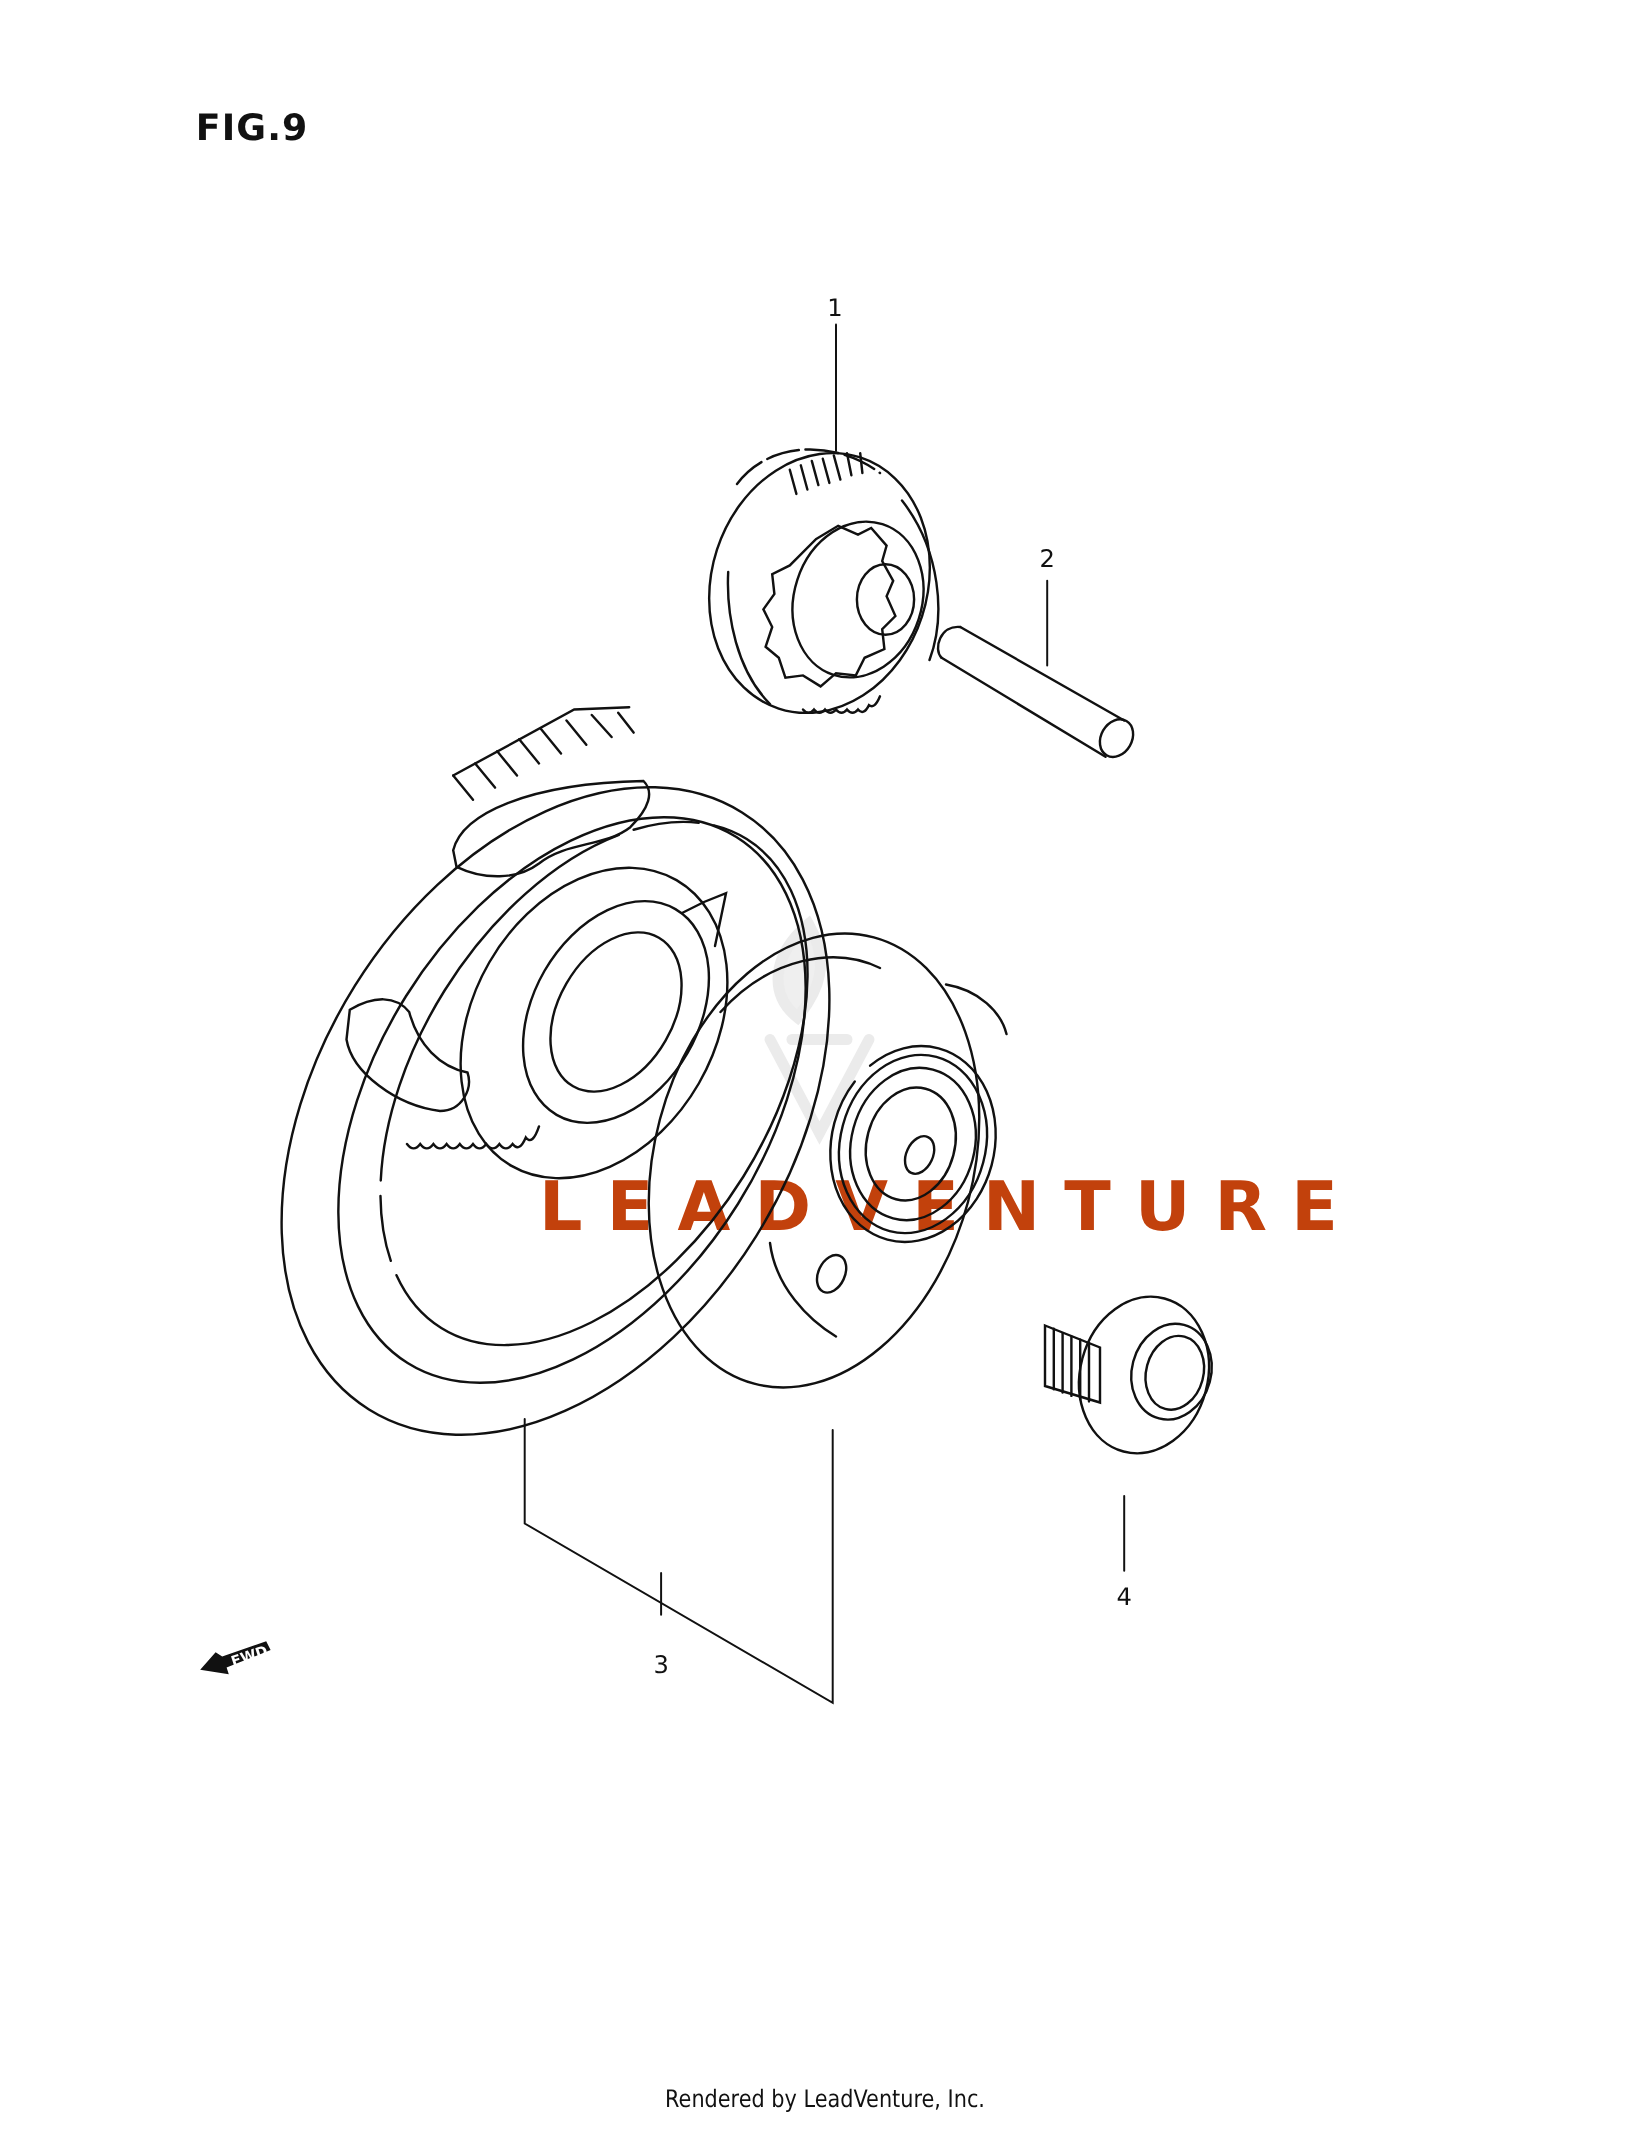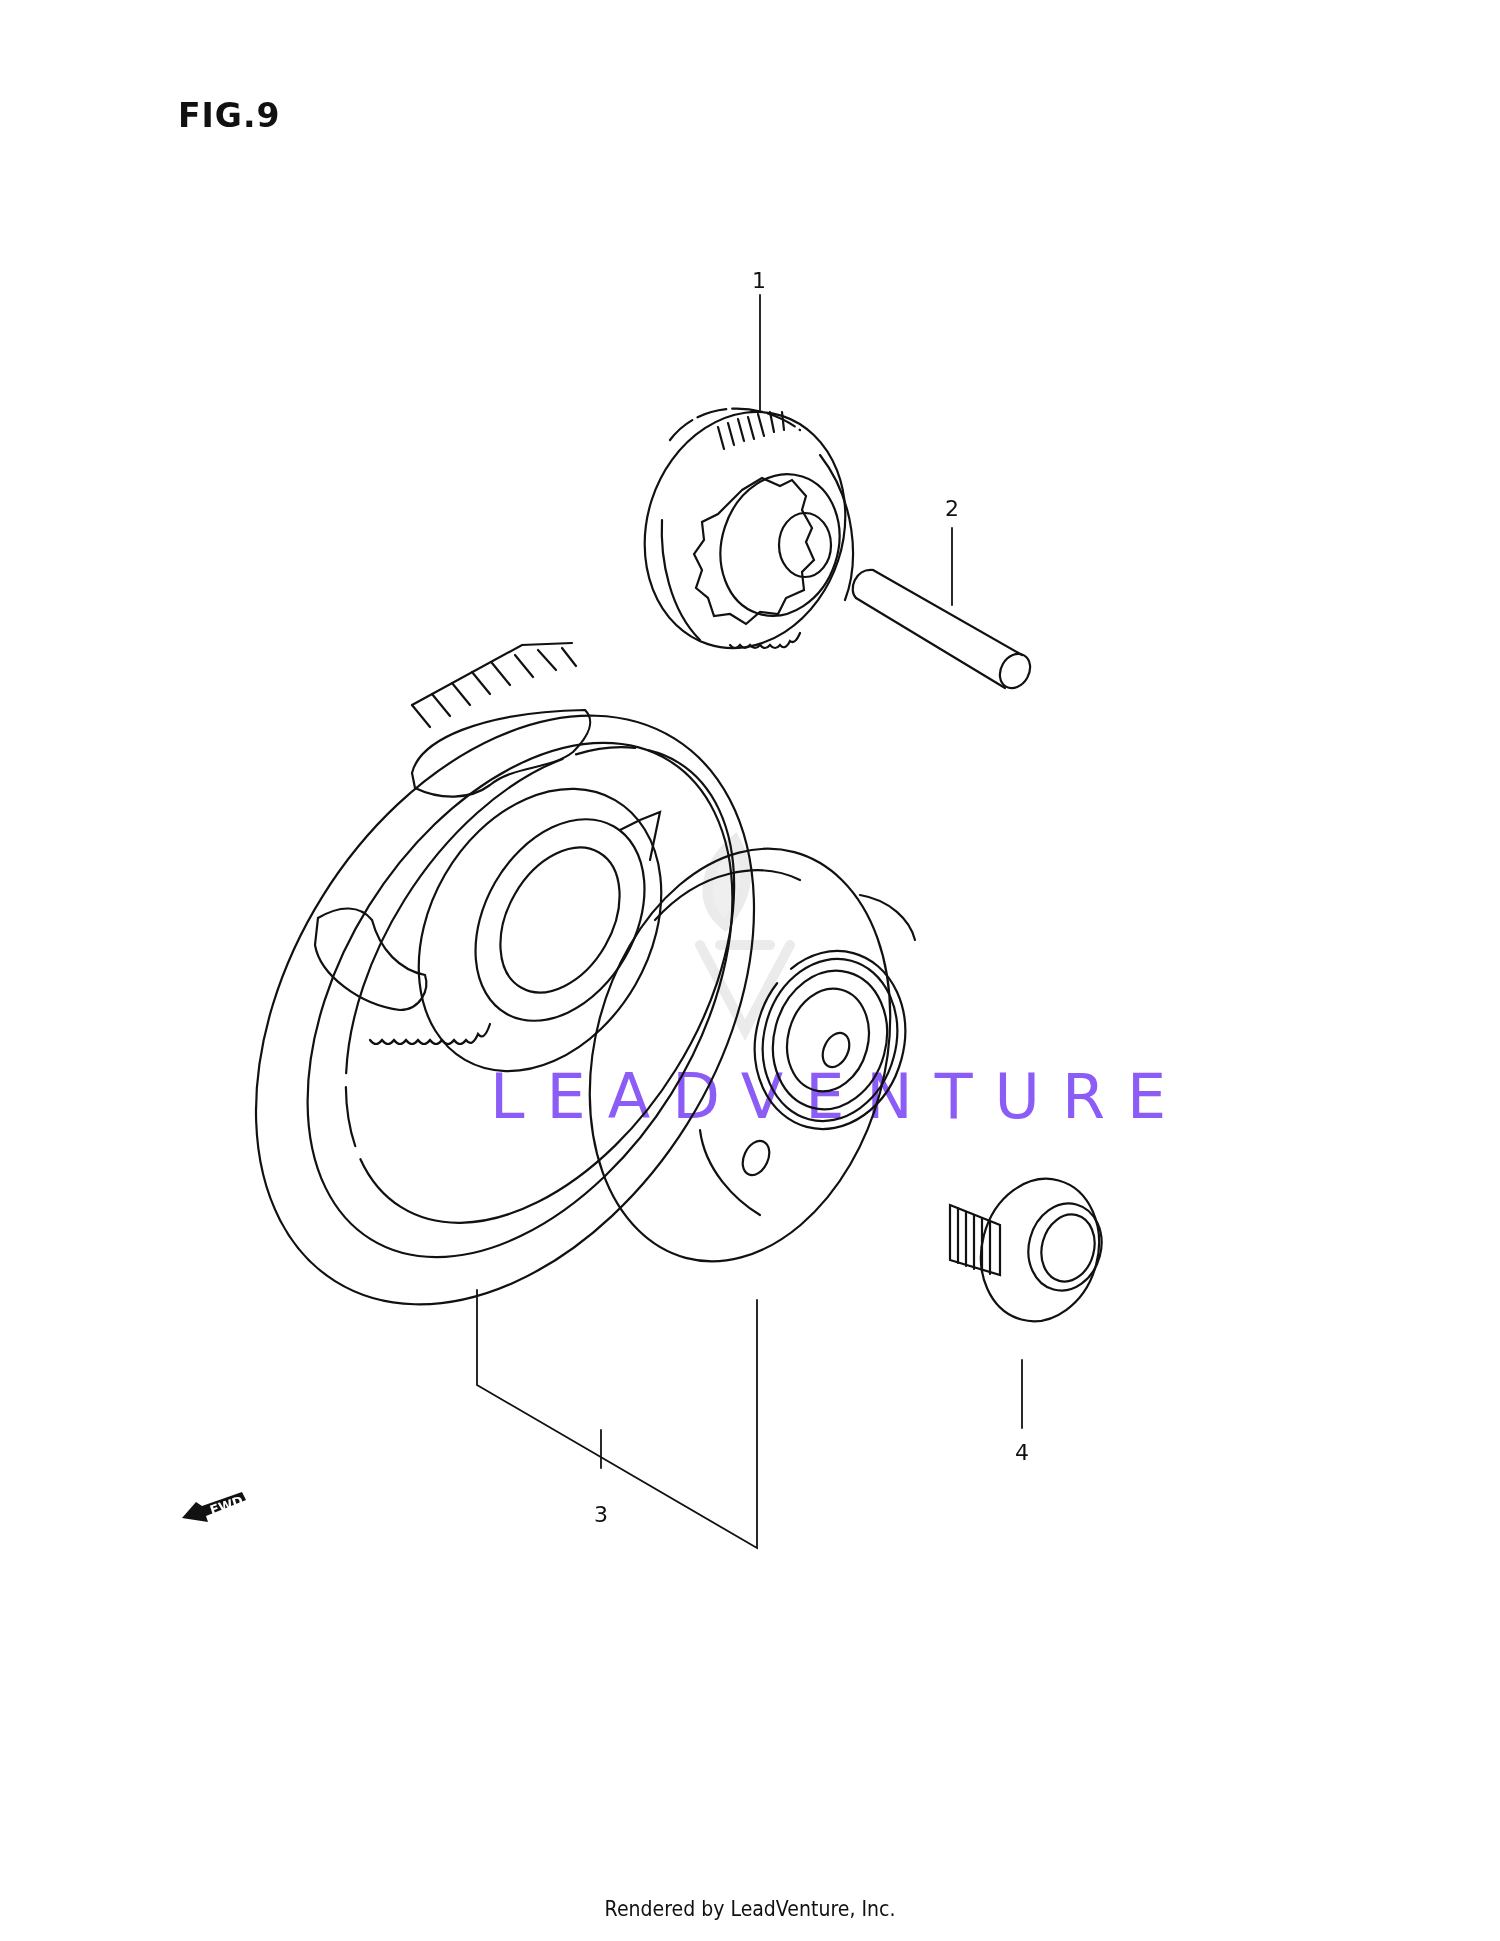--- a/index.html
+++ b/index.html
@@ -1,21 +1,21 @@
 <!DOCTYPE html>
 <html><head>
 <meta charset="utf-8">
 <style>
   html, body { margin: 0; padding: 0; background: #ffffff; }
   body { width: 1500px; height: 1941px; position: relative; overflow: hidden; font-family: "Liberation Sans", sans-serif; }
   .fig-title { position: absolute; left: 178px; top: 96px; font-family: "DejaVu Sans", sans-serif; font-weight: bold; font-size: 33px; letter-spacing: 1px; color: #111; text-align: center; }
   .callout { position: absolute; font-family: "DejaVu Sans", sans-serif; font-size: 22px; color: #111; transform: translateX(-50%); }
   .footer { position: absolute; left: 0; right: 0; top: 1896px; text-align: center; font-family: "DejaVu Sans", sans-serif; font-size: 22px; color: #111; transform: scaleX(0.86); }
   svg.art { position: absolute; left: 0; top: 0; }
-  .watermark-text { position: absolute; left: 490px; top: 1060px; font-family: "DejaVu Sans", sans-serif; font-size: 62px; letter-spacing: 22px; color: #8b5cf6; font-weight: normal; }
+  .watermark-text { position: absolute; left: 490px; top: 1060px; font-family: "DejaVu Sans", sans-serif; font-size: 62px; letter-spacing: 22px; color: #c2410c; font-weight: bold; }
   .fwd-badge { position: absolute; left: 180px; top: 1488px; }
 </style>
 </head>
 <body>
 
 <div class="fig-title">FIG.9</div>
 
 <div class="watermark-text">LEADVENTURE</div>
 
 <svg class="art" width="1500" height="1941" viewBox="0 0 1500 1941">

